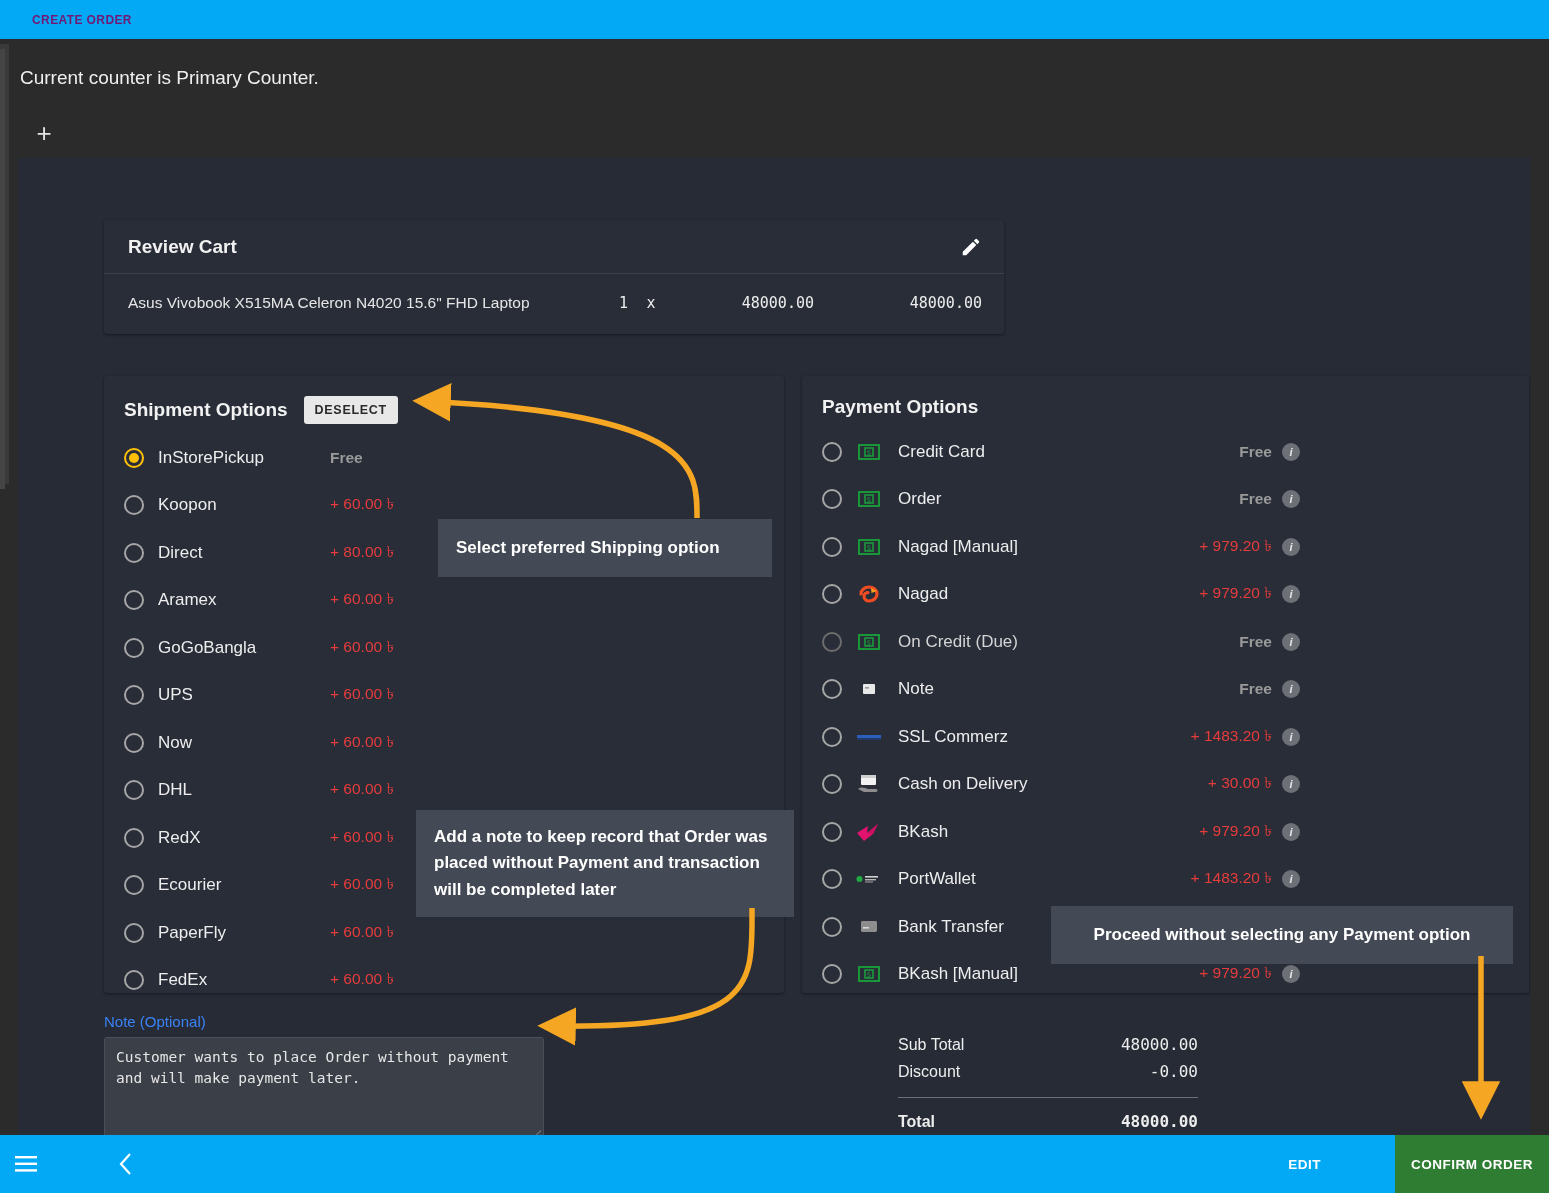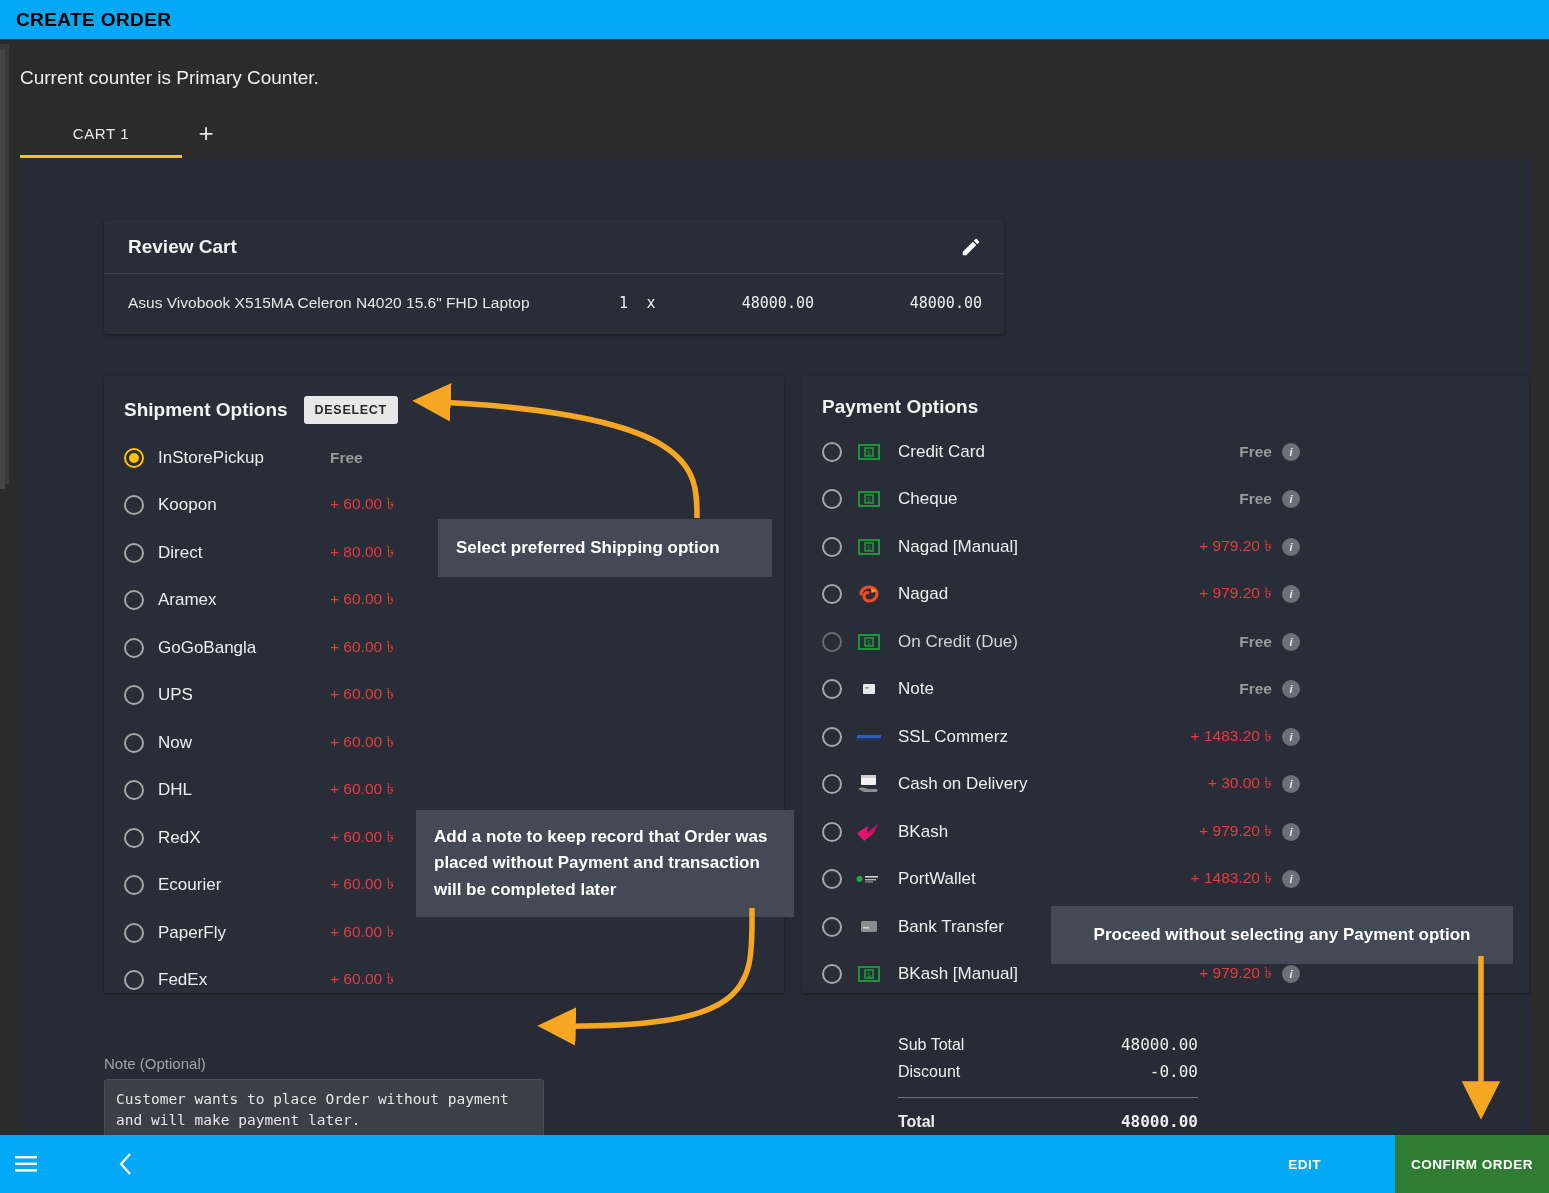--- a/index.html
+++ b/index.html
@@ -11,22 +11,22 @@
   }
   #root { position: relative; width: 1549px; height: 1193px; background: #2b2b2b; }
 
   
   .appbar {
     position: absolute; left: 0; top: 0; width: 1549px; height: 39px;
     background: #03a9f4; color: #fff;
     display: flex; align-items: center;
   }
   .appbar-title {
-    font-size: 19px; font-weight: bold; letter-spacing: .4px;
-    padding-left: 16px; color: #000000;
+    font-size: 12px; font-weight: bold; letter-spacing: .4px;
+    padding-left: 32px; color: #701a75;
   }
 
   
   .shell {
     position: absolute; left: 0; top: 39px; width: 1549px; height: 1113px;
     background: #2b2b2b;
   }
   .counter-line {
     position: absolute; left: 20px; top: 28px;
     font-size: 19px; color: #efefef; font-weight: 400;
@@ -152,21 +152,21 @@
   .info-ic {
     width: 18px; height: 18px; border-radius: 50%;
     background: #6d7077; color: #e9e9e9;
     font-size: 11px; font-weight: bold; font-style: italic;
     display: flex; align-items: center; justify-content: center;
     margin-left: 10px; cursor: pointer;
   }
 
   
   .note-wrap { position: absolute; left: 86px; top: 855px; width: 440px; }
-  .note-label { font-size: 15px; color: #a3a3a3; margin-bottom: 7px; margin-top: 42px; }
+  .note-label { font-size: 15px; color: #3b82f6; margin-bottom: 7px; }
   .note-box {
     width: 440px; height: 105px; background: #3a3f48;
     border: 1px solid #4a4f59; border-radius: 3px;
     color: #e6e6e6; font-family: "DejaVu Sans Mono", monospace;
     font-size: 14.5px; line-height: 1.42; padding: 9px 11px;
     resize: none; outline: none;
   }
   .note-grip {
     position: absolute; right: 3px; bottom: 4px; width: 14px; height: 14px;
     pointer-events: none; opacity: .55;
@@ -227,23 +227,20 @@
 
   <div class="shell">
 
     <div class="left-scroll-track">
       <div class="left-scroll-thumb"></div>
     </div>
 
     <div class="counter-line">Current counter is Primary Counter.</div>
 
     <div class="tabs">
-      <div class="tab active">
-        <span>CART 1</span>
-      </div>
       <div class="tab-add">
         <span>+</span>
       </div>
     </div>
 
     <div class="content">
 
       <div class="cart-card">
         <div class="cart-head">
           <div class="cart-head-title">Review Cart</div>
@@ -351,21 +348,21 @@
             </div>
             <div class="opt-row">
               <span class="radio"></span>
               <span class="pay-ic">
                 <svg width="22" height="16" viewBox="0 0 22 16">
                   <rect x="1" y="1" width="20" height="14" fill="none" stroke="#18a33a" stroke-width="1.8"></rect>
                   <rect x="7" y="4" width="8" height="8" fill="none" stroke="#18a33a" stroke-width="1.5"></rect>
                   <text x="11" y="11" font-size="7" fill="#18a33a" text-anchor="middle" font-family="DejaVu Sans, sans-serif">$</text>
                 </svg>
               </span>
-              <span class="opt-label">Cheque</span>
+              <span class="opt-label">Order</span>
               <span class="opt-price price-free">Free</span>
               <span class="info-ic">i</span>
             </div>
             <div class="opt-row">
               <span class="radio"></span>
               <span class="pay-ic">
                 <svg width="22" height="16" viewBox="0 0 22 16">
                   <rect x="1" y="1" width="20" height="14" fill="none" stroke="#18a33a" stroke-width="1.8"></rect>
                   <rect x="7" y="4" width="8" height="8" fill="none" stroke="#18a33a" stroke-width="1.5"></rect>
                   <text x="11" y="11" font-size="7" fill="#18a33a" text-anchor="middle" font-family="DejaVu Sans, sans-serif">$</text>

